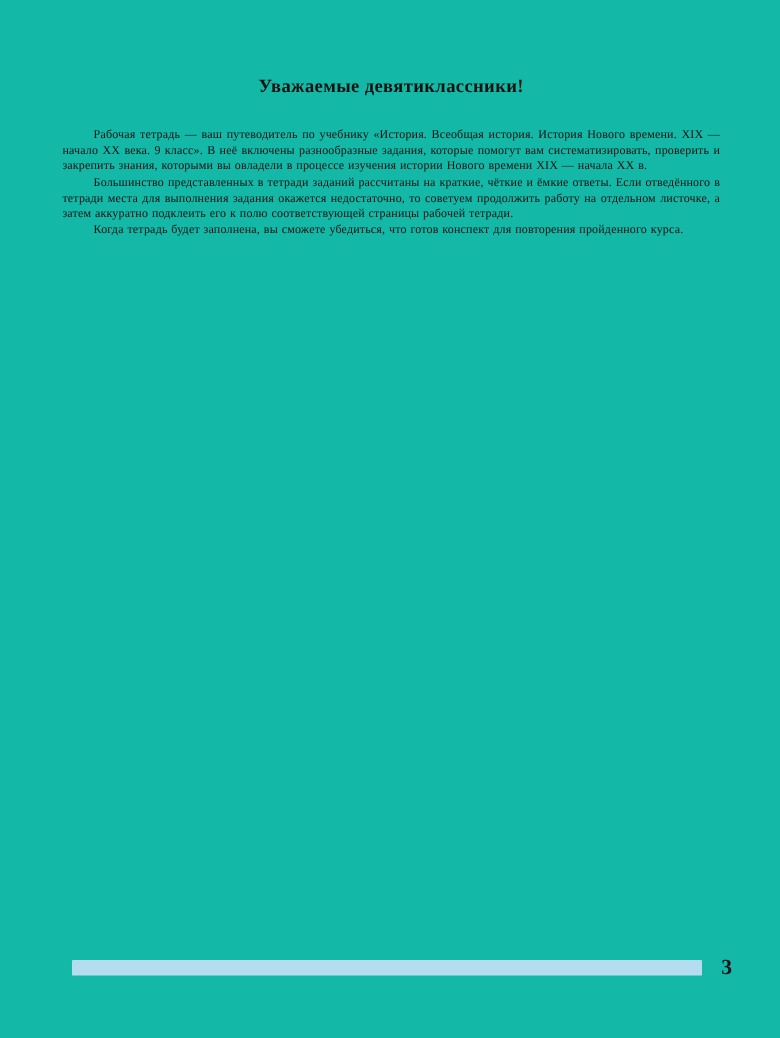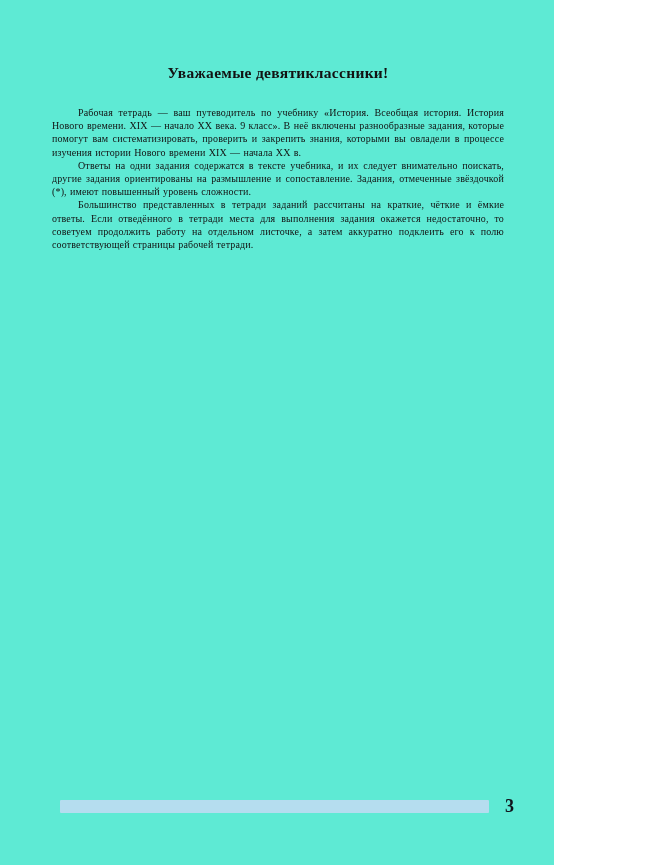--- a/index.html
+++ b/index.html
@@ -11,23 +11,23 @@
   body {
     width: 650px;
     height: 865px;
     font-family: "Liberation Serif", "DejaVu Serif", serif;
     color: #121212;
     position: relative;
     overflow: hidden;
   }
   .page {
     position: relative;
-    width: 554px;
+    width: 650px;
     height: 865px;
-    background: #5eead4;
+    background: #14b8a6;
   }
   .content {
     position: absolute;
     top: 64px;
     left: 52px;
     right: 50px;
   }
   .title {
     text-align: center;
     font-weight: bold;
@@ -68,22 +68,22 @@
 </head>
 <body>
 
 <div class="page">
 
   <div class="content">
     <h1 class="title">Уважаемые девятиклассники!</h1>
 
     <div class="body-text">
       <p>Рабочая тетрадь — ваш путеводитель по учебнику «История. Всеобщая история. История Нового времени. XIX — начало XX века. 9 класс». В неё включены разнообразные задания, которые помогут вам систематизировать, проверить и закрепить знания, которыми вы овладели в процессе изучения истории Нового времени XIX — начала XX в.</p>
-      <p>Ответы на одни задания содержатся в тексте учебника, и их следует внимательно поискать, другие задания ориентированы на размышление и сопоставление. Задания, отмеченные звёздочкой (*), имеют повышенный уровень сложности.</p>
       <p>Большинство представленных в тетради заданий рассчитаны на краткие, чёткие и ёмкие ответы. Если отведённого в тетради места для выполнения задания окажется недостаточно, то советуем продолжить работу на отдельном листочке, а затем аккуратно подклеить его к полю соответствующей страницы рабочей тетради.</p>
+      <p>Когда тетрадь будет заполнена, вы сможете убедиться, что готов конспект для повторения пройденного курса.</p>
     </div>
   </div>
 
   <div class="footer">
     <div class="footer-bar" style="background: rgb(181, 221, 239);"></div>
     <span class="page-number">3</span>
   </div>
 
 </div>
 

